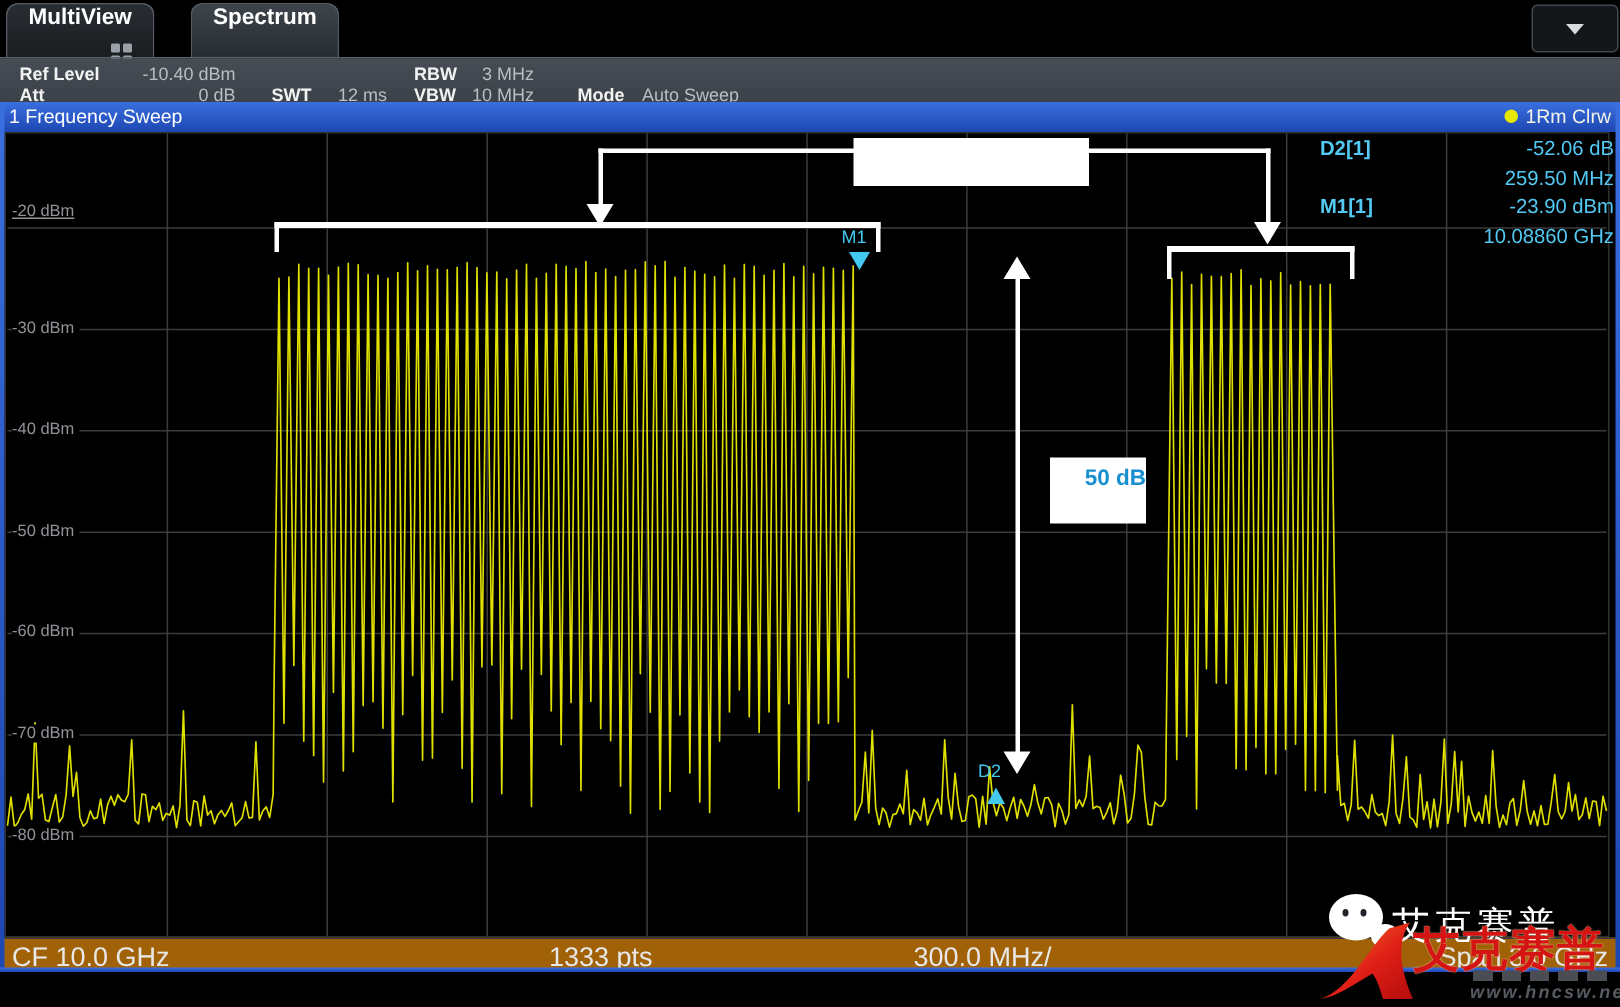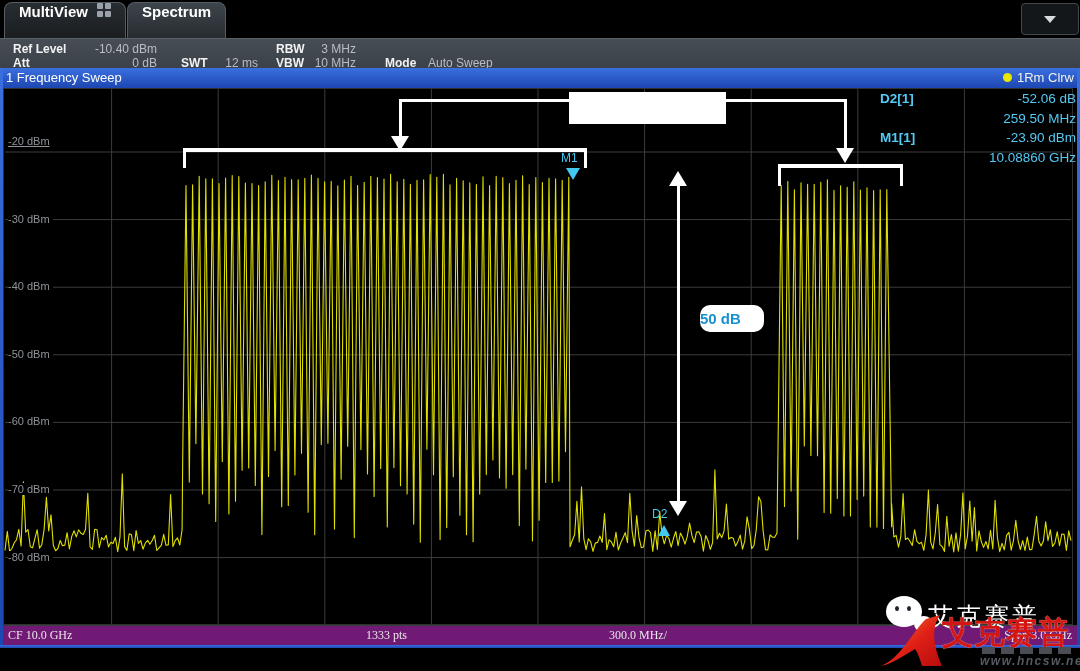--- a/index.html
+++ b/index.html
@@ -4,21 +4,21 @@
 <style>
   html,body{margin:0;padding:0;background:#000;}
   body{width:1080px;height:671px;position:relative;overflow:hidden;
        font-family:"Liberation Sans",sans-serif;-webkit-font-smoothing:antialiased;}
   .abs{position:absolute;}
 
   
   #tabs-row{left:0;top:0;width:1080px;height:38px;background:#000;}
   .tab{position:absolute;top:2px;height:35px;border-radius:8px 8px 0 0;
        border:1px solid #565c63;border-bottom:none;color:#fff;font-weight:bold;
-       font-size:15px;display:flex;align-items:flex-start;padding:0 14px;gap:9px;}
+       font-size:15px;display:flex;align-items:flex-end;padding:0 14px;gap:9px;flex-direction:column;}
   #tab-multiview{left:4px;background:linear-gradient(#282d32,#1a1e21);}
   #tab-spectrum{left:127px;background:linear-gradient(#3d444b,#272c30);}
   .grid-icon{display:grid;grid-template-columns:6px 6px;grid-template-rows:6px 6px;gap:2px;}
   .grid-icon i{background:#9aa1a8;border-radius:1px;}
   #dropdown-btn{left:1021px;top:3px;width:56px;height:30px;background:#14171a;
        border:1px solid #43484f;border-radius:4px;display:flex;align-items:center;justify-content:center;}
   .tri-down-sm{width:0;height:0;border-left:6px solid transparent;border-right:6px solid transparent;
        border-top:7px solid #d9dcdf;}
 
   
@@ -62,29 +62,29 @@
   #bracket-right{left:778px;top:76px;width:119px;height:18px;border-top:4px solid #fff;
       border-left:3px solid #fff;border-right:3px solid #fff;z-index:4;}
   #m1-label{left:561px;top:63px;color:#43c8f0;font-size:12px;z-index:5;}
   #m1-tri{left:566px;top:80px;width:0;height:0;border-left:7px solid transparent;
       border-right:7px solid transparent;border-top:12px solid #43c8f0;z-index:5;}
   #measure-line{left:677px;top:97px;width:3px;height:317px;z-index:4;}
   #measure-up{left:669px;top:83px;width:0;height:0;border-left:9px solid transparent;
       border-right:9px solid transparent;border-bottom:15px solid #fff;z-index:4;}
   #measure-down{left:669px;top:413px;width:0;height:0;border-left:9px solid transparent;
       border-right:9px solid transparent;border-top:15px solid #fff;z-index:4;}
-  #label-50db{left:700px;top:217px;width:64px;height:27px;background:#fff;color:#1890d0;
-      font-size:15px;font-weight:bold;text-align:left;line-height:27px;z-index:5;border-radius:10px;}
+  #label-50db{left:700px;top:217px;width:64px;height:44px;background:#fff;color:#1890d0;
+      font-size:15px;font-weight:bold;text-align:right;line-height:27px;z-index:5;}
   #d2-label{left:652px;top:419px;color:#43c8f0;font-size:12px;z-index:5;}
   #d2-tri{left:658px;top:437px;width:0;height:0;border-left:6px solid transparent;
       border-right:6px solid transparent;border-bottom:11px solid #43c8f0;z-index:5;}
 
   
-  #footer{left:0;top:625px;width:1080px;height:20px;background:#701a75;
-      border-top:1px solid #3a3d40;color:#e8e8e8;font-size:12px;font-family:Liberation Serif, serif;}
+  #footer{left:0;top:625px;width:1080px;height:20px;background:#a16207;
+      border-top:1px solid #3a3d40;color:#e8e8e8;font-size:18px;}
   #footer span{position:absolute;top:2px;}
   #cf-label{left:8px;} #pts-label{left:366px;} #perdiv-label{left:609px;} #span-label{right:8px;}
 
   
   .frame{background:linear-gradient(#3a6fdf,#1d47b2);z-index:6;}
   #frame-left{left:0;top:68px;width:3px;height:580px;}
   #frame-right{left:1077px;top:68px;width:3px;height:580px;}
   #frame-bottom{left:0;top:645px;width:1080px;height:3px;}
 
   

